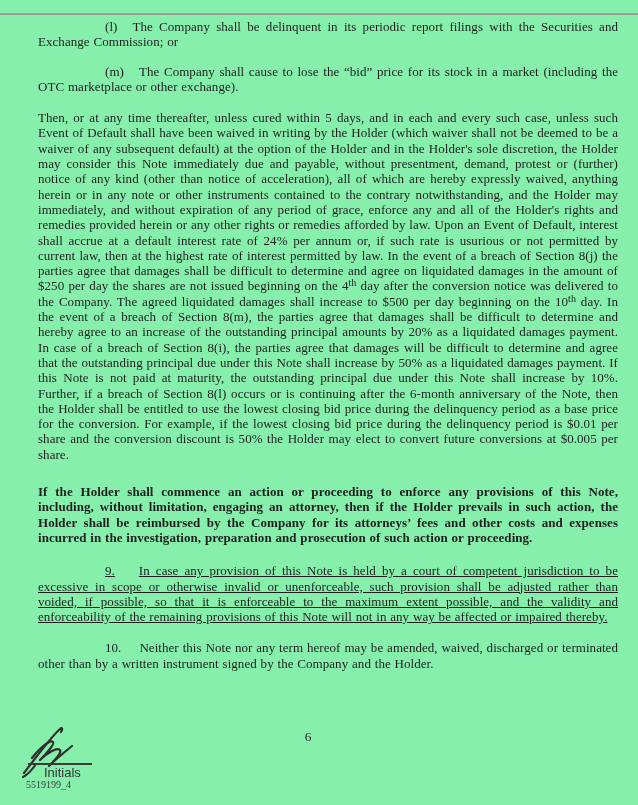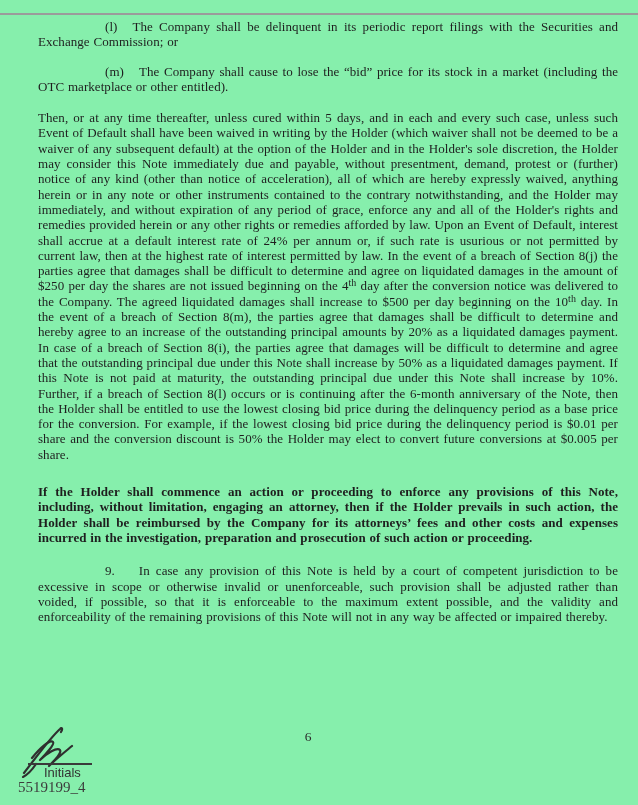--- a/index.html
+++ b/index.html
@@ -34,21 +34,21 @@
   .text-col p { margin: 0; }
   .para-indent { text-indent: 67px; }
   .tab { display: inline-block; }
   .tab-sm { width: 15px; }
   .tab-9  { width: 24px; }
   .tab-10 { width: 18px; }
   .mb-a { margin-bottom: 14px !important; }
   .mb-b { margin-bottom: 16px !important; }
   .mb-c { margin-bottom: 22px !important; }
   .mb-d { margin-bottom: 18px !important; font-weight: bold; }
-  .mb-e { margin-bottom: 16px !important; }
+  .mb-e { margin-bottom: 16px !important; text-decoration: underline; }
   sup {
     font-size: 10px;
     line-height: 0;
     vertical-align: baseline;
     position: relative;
     top: -4px;
   }
   .page-number {
     position: absolute;
     top: 729px; left: 38px;
@@ -67,44 +67,45 @@
   }
   .sig-label {
     position: absolute;
     left: 44px; top: 43px;
     font-family: "Liberation Sans", sans-serif;
     font-size: 13px;
     color: #333333;
   }
   .doc-number {
     position: absolute;
-    left: 18px; top: 57px;
-    font-size: 15px;
+    left: 26px; top: 57px;
+    font-size: 10px;
     color: #3c3c3c;
   }
 </style>
 </head>
 <body>
 
 <div class="page">
 
   <div class="top-rule"></div>
 
   <div class="text-col">
 
     <p class="para-indent mb-a"><span>(l)</span><span class="tab tab-sm"></span><span>The Company shall be delinquent in its periodic report filings with the Securities and Exchange Commission; or</span></p>
 
-    <p class="para-indent mb-b"><span>(m)</span><span class="tab tab-sm"></span><span>The Company shall cause to lose the “bid” price for its stock in a market (including the OTC marketplace or other entitled).</span></p>
+    <p class="para-indent mb-b"><span>(m)</span><span class="tab tab-sm"></span><span>The Company shall cause to lose the “bid” price for its stock in a market (including the OTC marketplace or other exchange).</span></p>
 
     <p class="mb-c"><span>Then, or at any time thereafter, unless cured within 5 days, and in each and every such case, unless such Event of Default shall have been waived in writing by the Holder (which waiver shall not be deemed to be a waiver of any subsequent default) at the option of the Holder and in the Holder's sole discretion, the Holder may consider this Note immediately due and payable, without presentment, demand, protest or (further) notice of any kind (other than notice of acceleration), all of which are hereby expressly waived, anything herein or in any note or other instruments contained to the contrary notwithstanding, and the Holder may immediately, and without expiration of any period of grace, enforce any and all of the Holder's rights and remedies provided herein or any other rights or remedies afforded by law.  Upon an Event of Default, interest shall accrue at a default interest rate of 24% per annum or, if such rate is usurious or not permitted by current law, then at the highest rate of interest permitted by law.  In the event of a breach of Section 8(j) the parties agree that damages shall be difficult to determine and agree on liquidated damages in the amount of $250 per day the shares are not issued beginning on the 4</span><sup>th</sup><span> day after the conversion notice was delivered to the Company.  The agreed liquidated damages shall increase to $500 per day beginning on the 10</span><sup>th</sup><span> day.  In the event of a breach of Section 8(m), the parties agree that damages shall be difficult to determine and hereby agree to an increase of the outstanding principal amounts by 20% as a liquidated damages payment.  In case of a breach of Section 8(i), the parties agree that damages will be difficult to determine and agree that the outstanding principal due under this Note shall increase by 50% as a liquidated damages payment. If this Note is not paid at maturity, the outstanding principal due under this Note shall increase by 10%. Further, if a breach of Section 8(l) occurs or is continuing after the 6-month anniversary of the Note, then the Holder shall be entitled to use the lowest closing bid price during the delinquency period as a base price for the conversion. For example, if the lowest closing bid price during the delinquency period is $0.01 per share and the conversion discount is 50% the Holder may elect to convert future conversions at $0.005 per share.</span></p>
 
     <p class="mb-d"><span>If the Holder shall commence an action or proceeding to enforce any provisions of this Note, including, without limitation, engaging an attorney, then if the Holder prevails in such action, the Holder shall be reimbursed by the Company for its attorneys’ fees and other costs and expenses incurred in the investigation, preparation and prosecution of such action or proceeding.</span></p>
 
     <p class="para-indent mb-e"><span>9.</span><span class="tab tab-9"></span><span>In case any provision of this Note is held by a court of competent jurisdiction to be excessive in scope or otherwise invalid or unenforceable, such provision shall be adjusted rather than voided, if possible, so that it is enforceable to the maximum extent possible, and the validity and enforceability of the remaining provisions of this Note will not in any way be affected or impaired thereby.</span></p>
 
+    <p class="para-indent"><span>10.</span><span class="tab tab-10"></span><span>Neither this Note nor any term hereof may be amended, waived, discharged or terminated other than by a written instrument signed by the Company and the Holder.</span></p>
 
   </div>
 
   <div class="page-number">6</div>
 
   <div class="sig-block">
     <svg class="sig-scribble" width="78" height="52" viewBox="0 0 78 52">
       <g fill="none" stroke="#2f2f2f" stroke-width="2.2" stroke-linecap="round" stroke-linejoin="round">
         <path d="M10 47 C20 34, 36 12, 46 3 C48 1, 49 3, 47 6"></path>
         <path d="M18 32 C26 22, 36 13, 39 16 C41 18, 32 28, 26 34 C33 27, 43 21, 46 24 C48 27, 41 34, 35 40 C42 33, 52 25, 58 20"></path>

